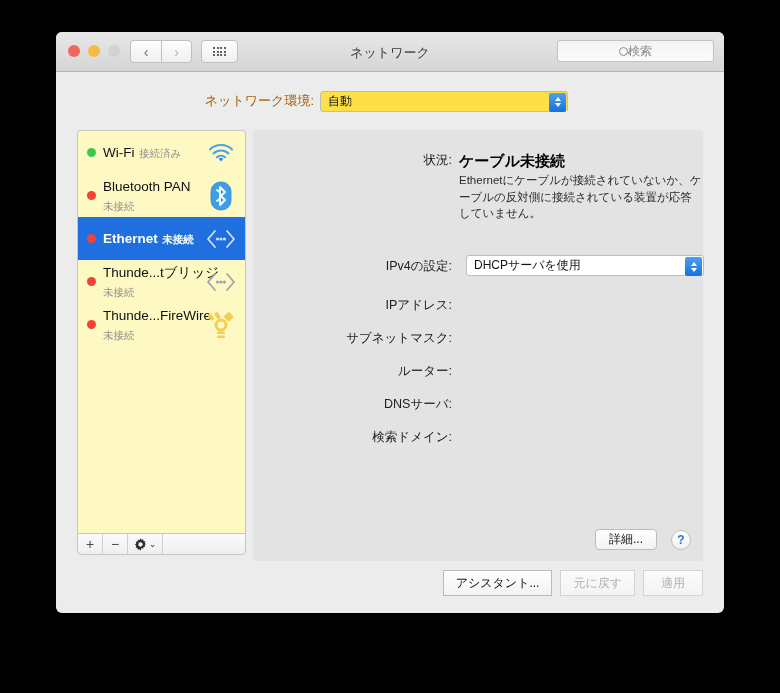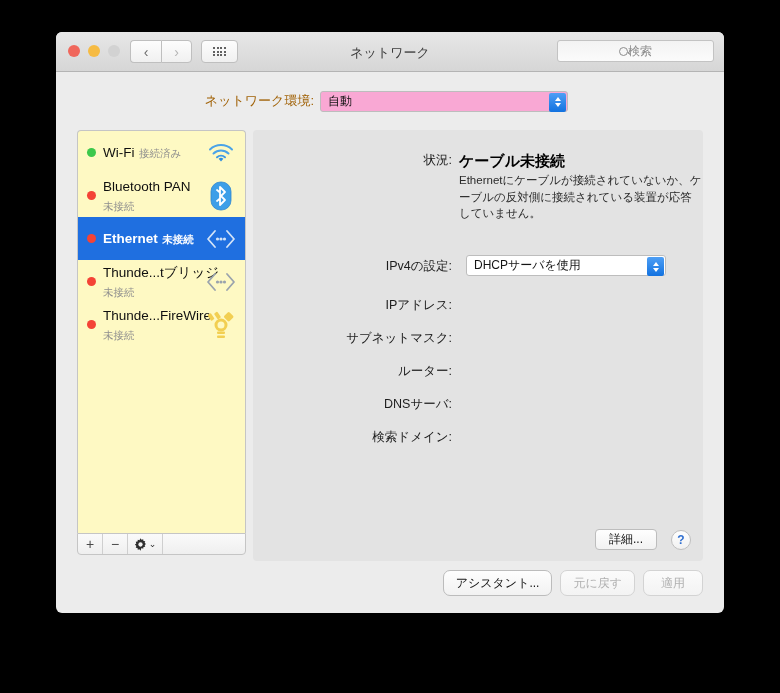--- a/index.html
+++ b/index.html
@@ -138,21 +138,21 @@
     width: 114px;
     text-align: right;
     font-size: 13px;
     color: #a16207;
   }
   .locselect {
     position: absolute;
     left: 264px;
     width: 248px;
     height: 21px;
-    background: #f9a8d4;
+    background: #fde047;
     border: 1px solid #bdbdbd;
     border-radius: 3px;
     display: flex;
     align-items: center;
     padding-left: 7px;
     font-size: 12px;
     color: #141414;
   }
   .stepper {
     position: absolute;
@@ -292,21 +292,21 @@
     width: 244px;
     font-size: 11.5px;
     color: #2b2b2b;
     line-height: 1.45;
   }
 
   .ipselect {
     position: absolute;
     left: 213px;
     top: 125px;
-    width: 200px;
+    width: 238px;
     height: 21px;
     background: #ffffff;
     border: 1px solid #bdbdbd;
     border-radius: 3px;
     display: flex;
     align-items: center;
     padding-left: 7px;
     font-size: 12px;
     color: #141414;
   }
@@ -352,21 +352,21 @@
     display: flex;
     justify-content: flex-end;
     align-items: center;
     padding-right: 21px;
     gap: 8px;
   }
   .btn {
     height: 22px;
     background: linear-gradient(to bottom, #fefefe, #f2f2f2);
     border: 1px solid #bcbcbc;
-    border-radius: 7px;
+    border-radius: 0;
     display: flex;
     align-items: center;
     justify-content: center;
     font-size: 12px;
     color: #141414;
     padding: 12px 12px;
   }
   .btn.disabled {
     color: #b0b0b0;
     background: linear-gradient(to bottom, #fbfbfb, #f3f3f3);

